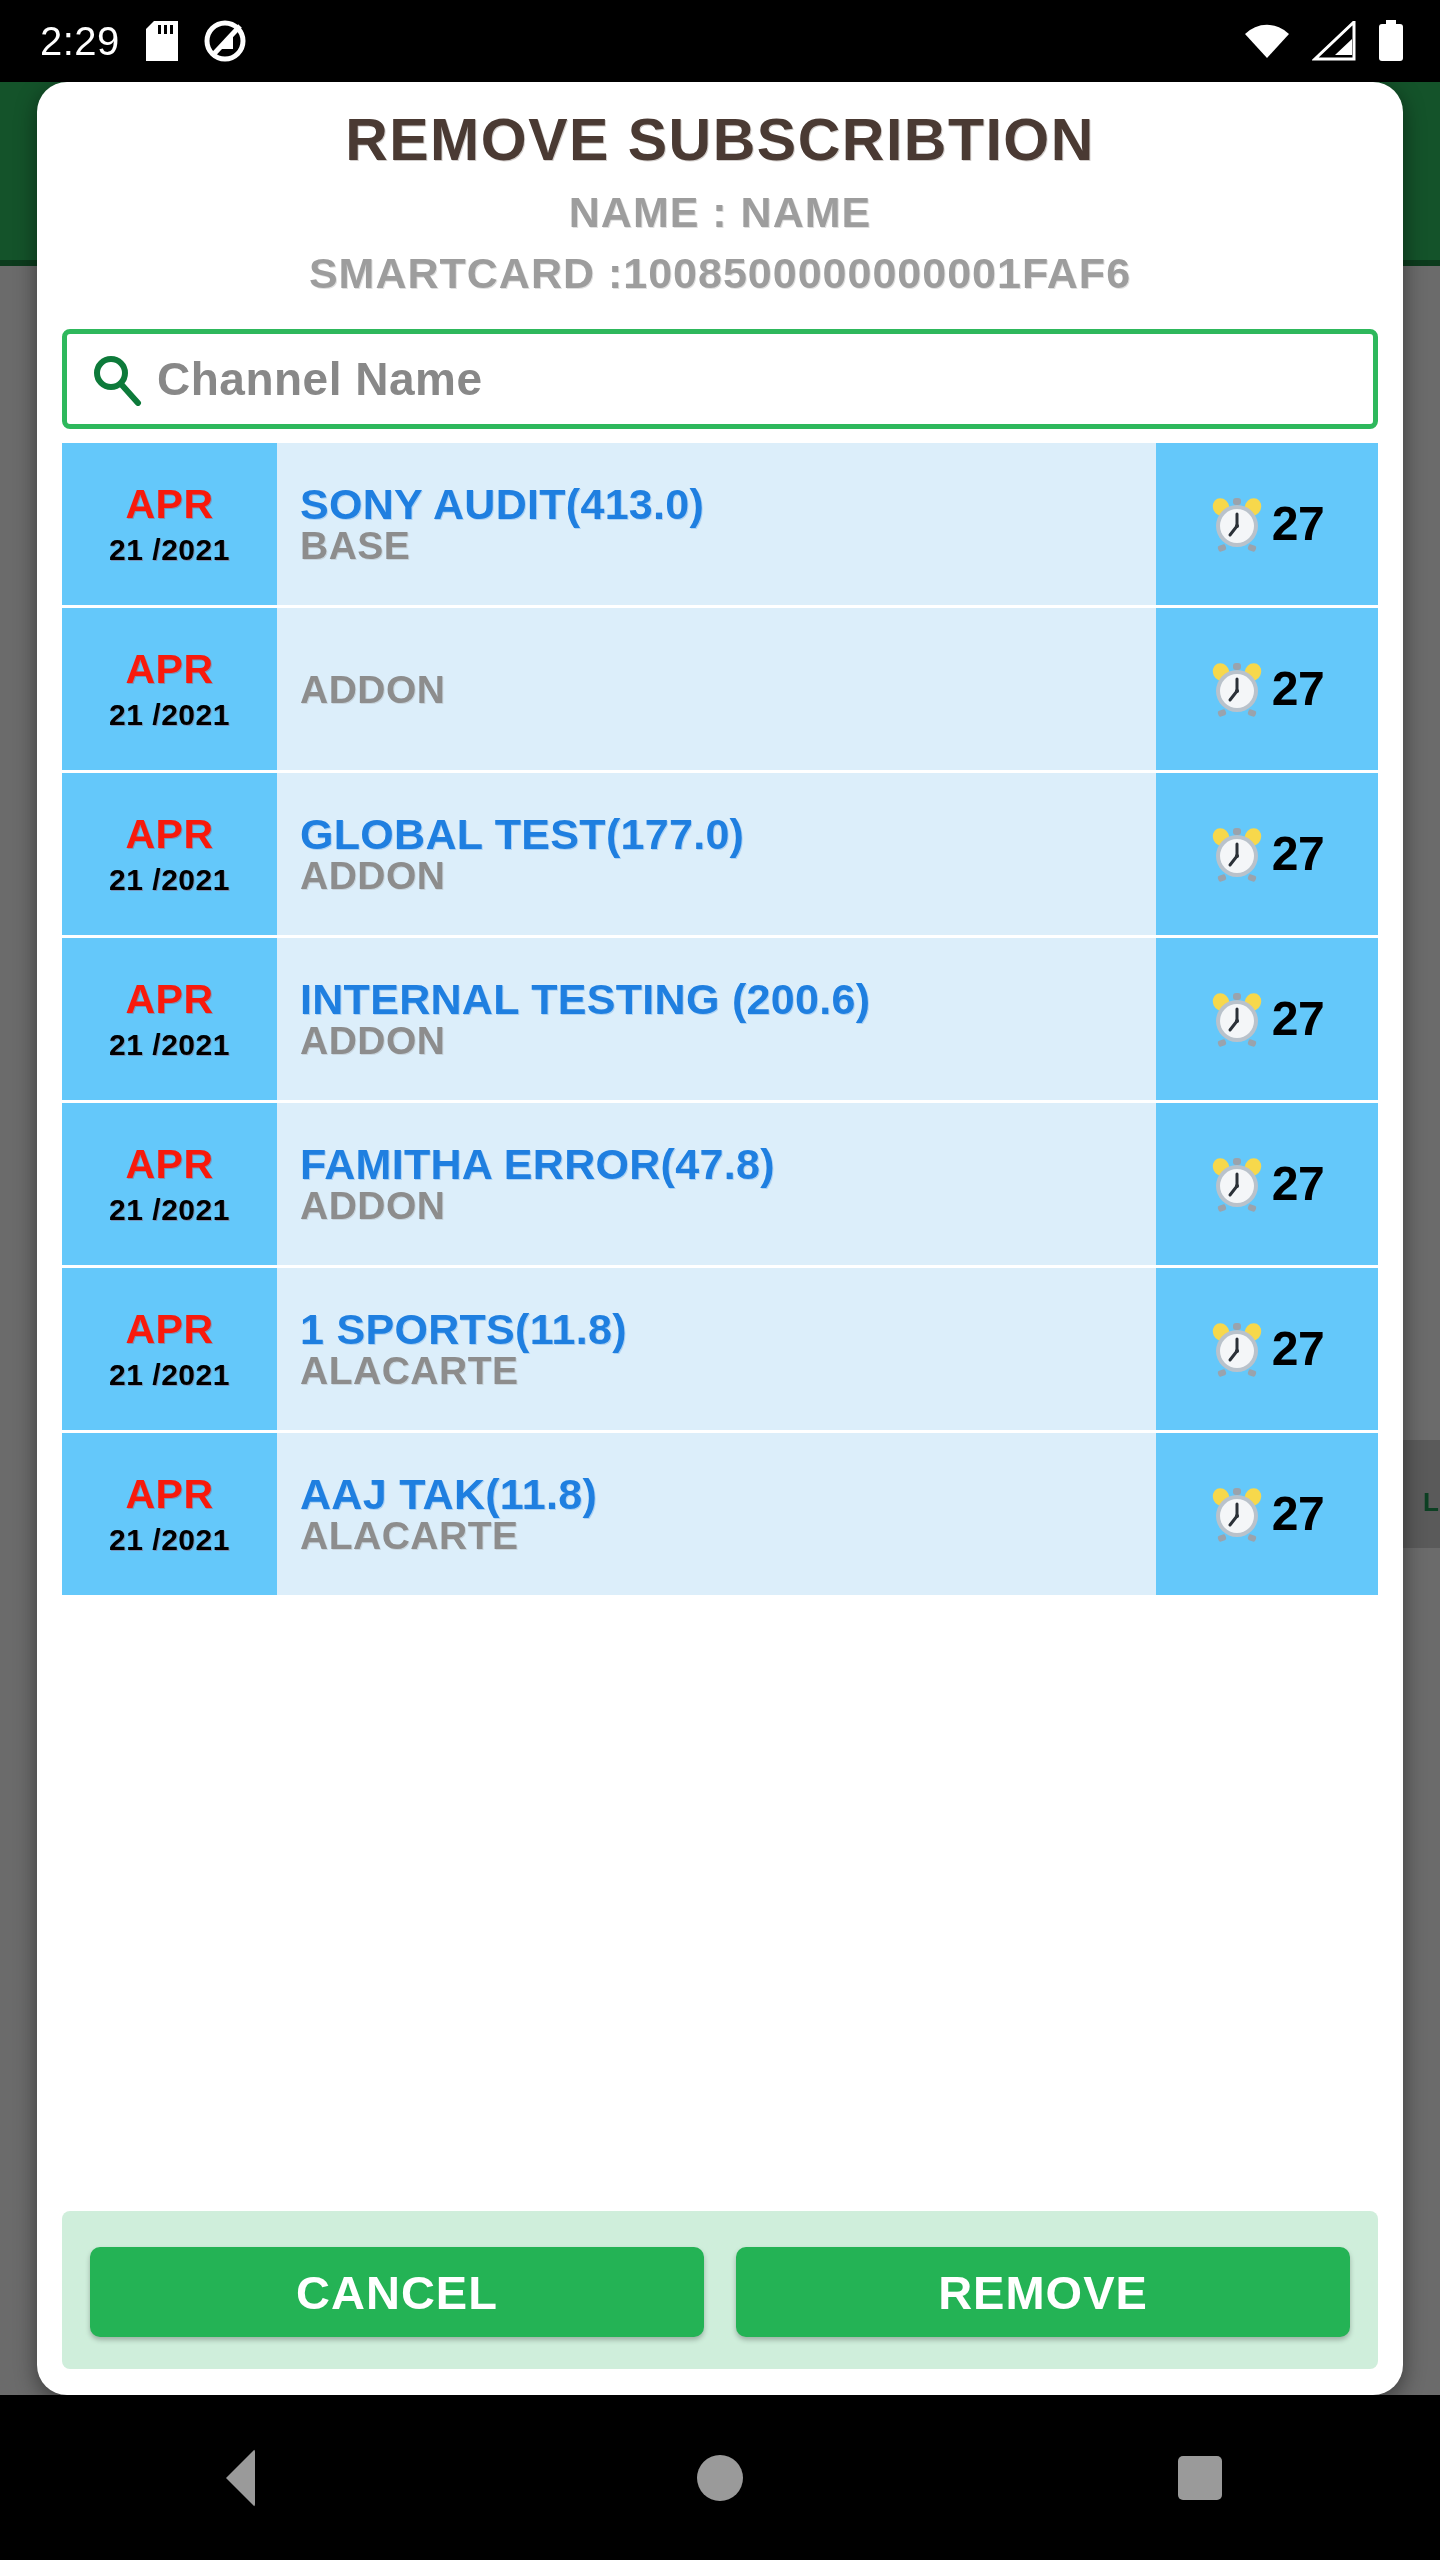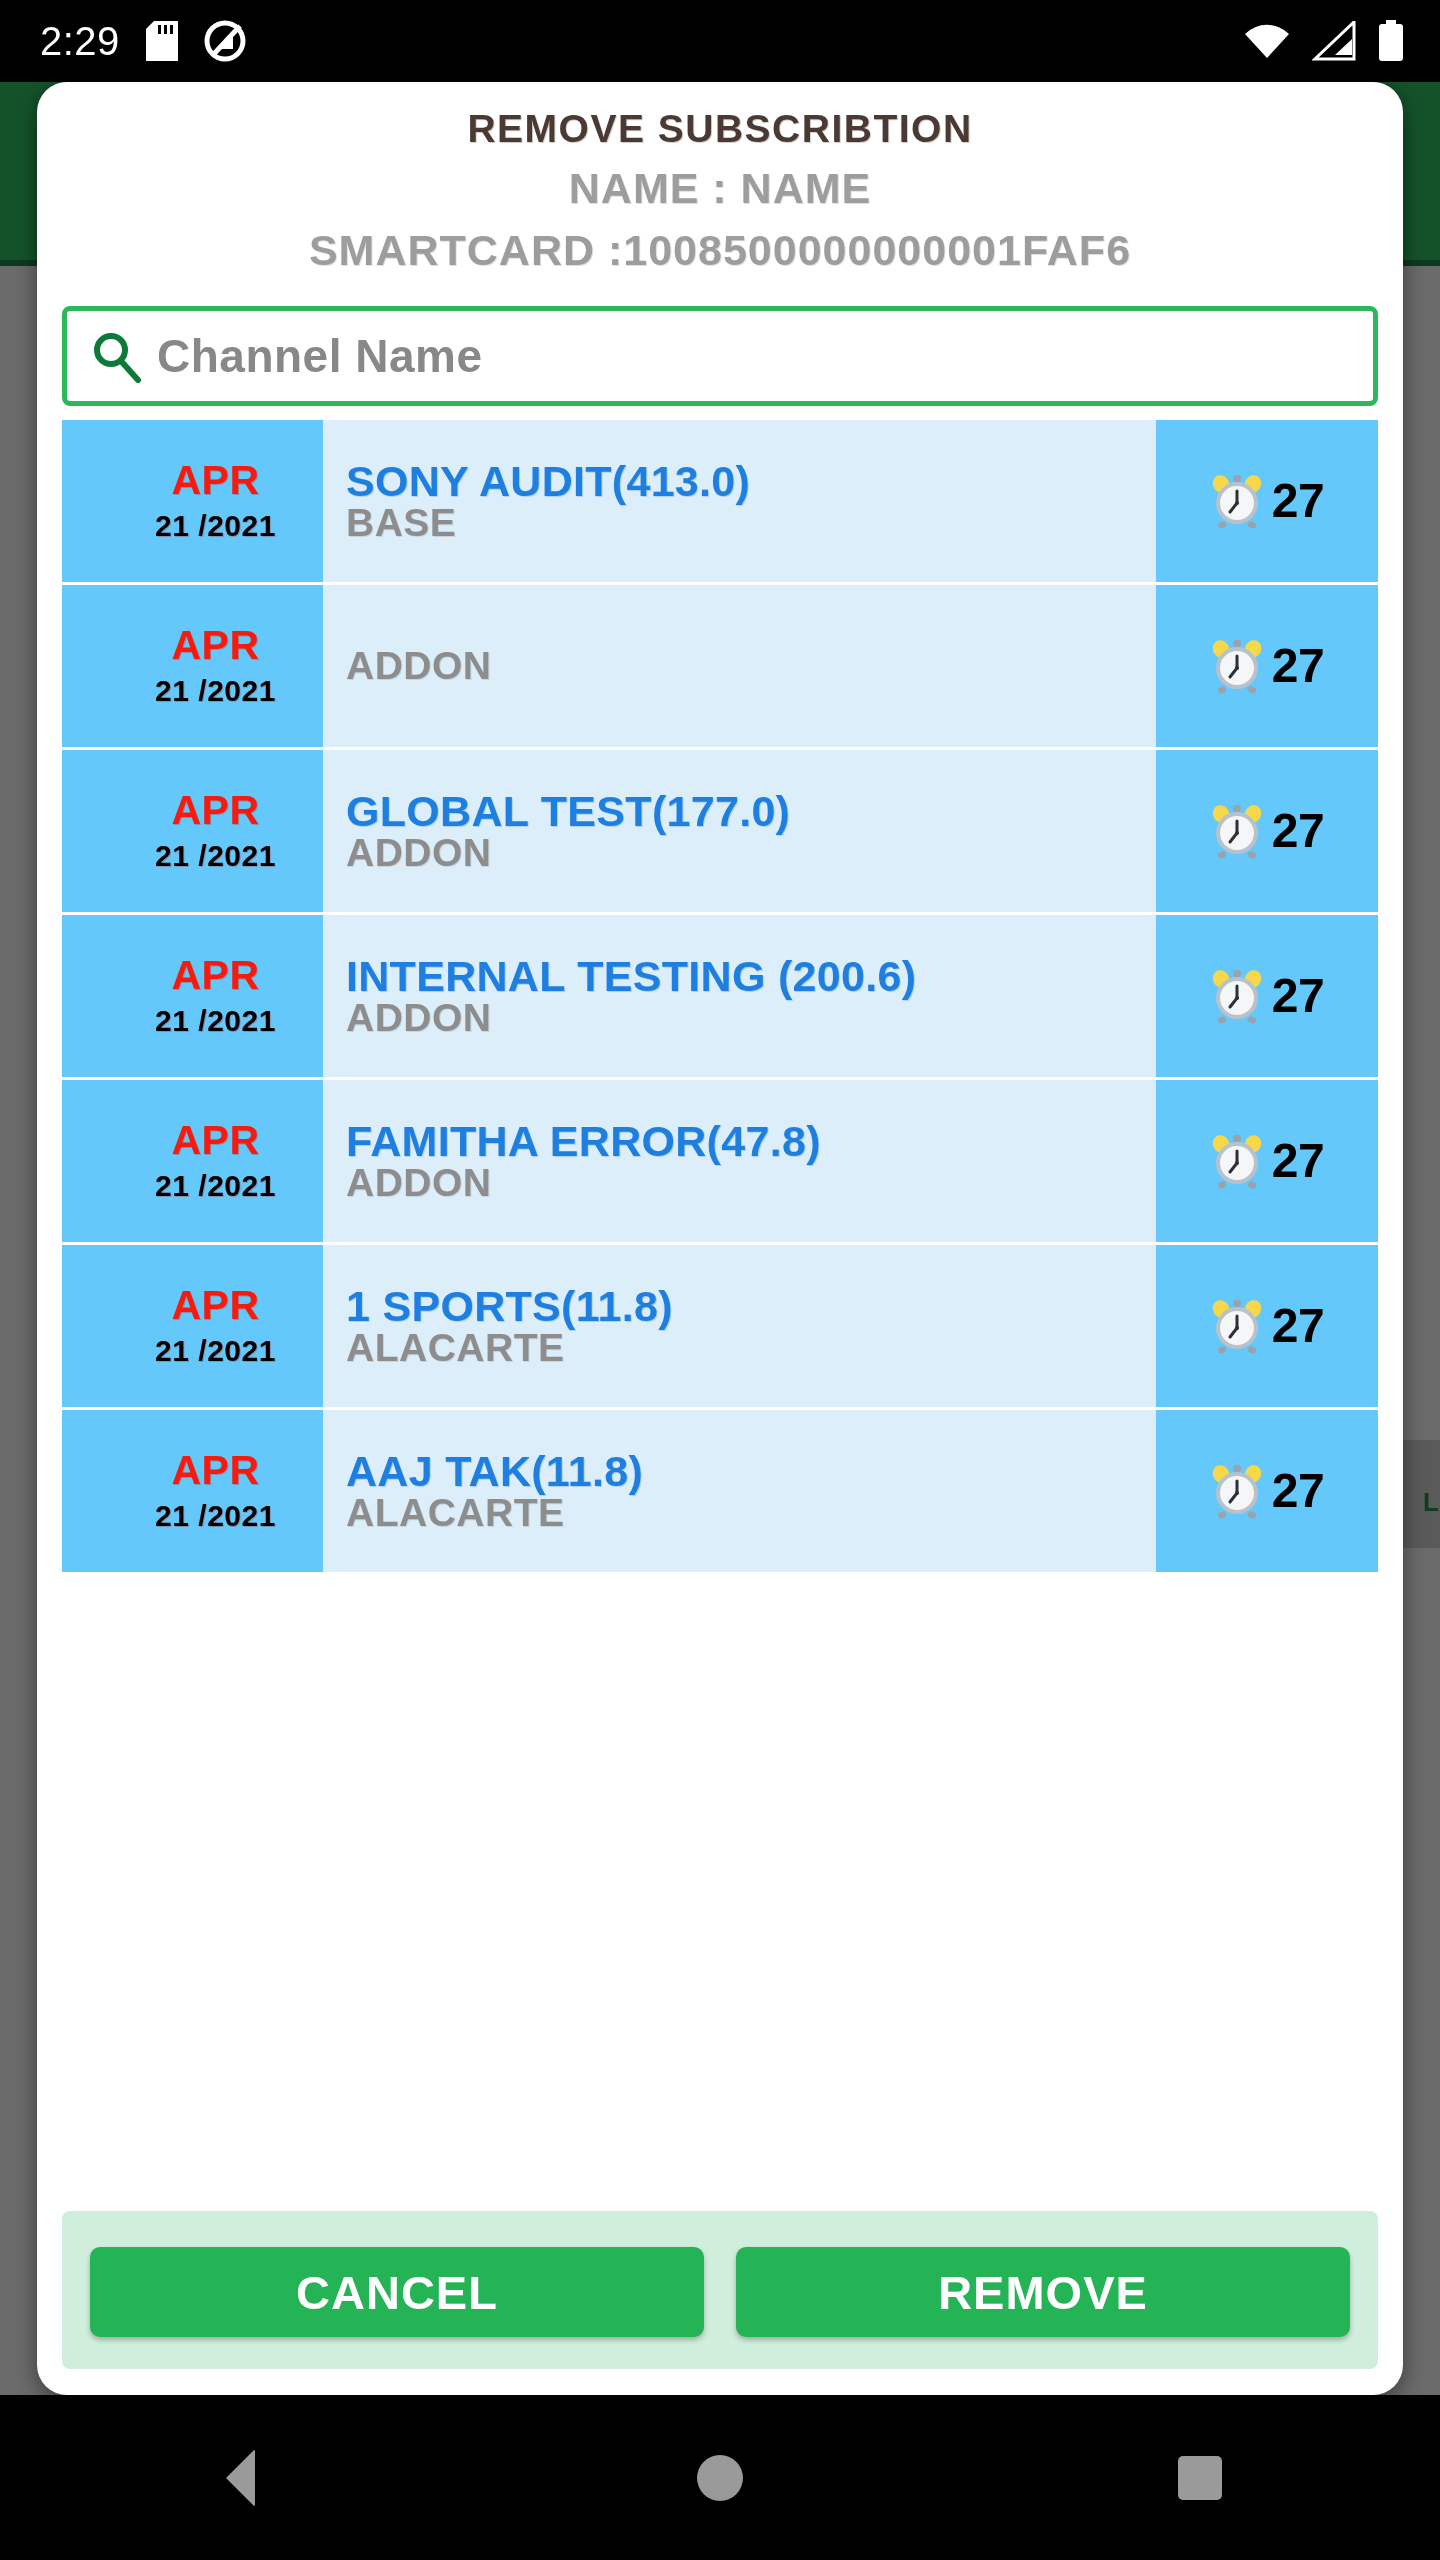--- a/index.html
+++ b/index.html
@@ -103,21 +103,21 @@
     flex-direction: column;
   }
 
   #dialog-header {
     padding-top: 24px;
     text-align: center;
     flex: 0 0 auto;
   }
   #dialog-title {
     color: #4a3a33;
-    font-size: 39px;
+    font-size: 59px;
     font-weight: 700;
     letter-spacing: 1.5px;
     line-height: 1.18;
     text-shadow: 1px 1px 0 rgba(74,58,51,0.25);
   }
   .dialog-sub {
     color: #9d9d9d;
     font-size: 43px;
     font-weight: 700;
     letter-spacing: 1px;
@@ -173,21 +173,20 @@
   }
   .row-date {
     width: 215px;
     flex: 0 0 215px;
     background: #64c8fa;
     display: flex;
     flex-direction: column;
     align-items: center;
     justify-content: center;
     gap: 10px;
-    padding-left: 46px;
   }
   .row-month {
     color: #f81a0c;
     font-size: 41px;
     font-weight: 700;
     letter-spacing: 0.5px;
     line-height: 1;
     text-shadow: 1px 1px 0 rgba(180,0,0,0.25);
   }
   .row-day {

